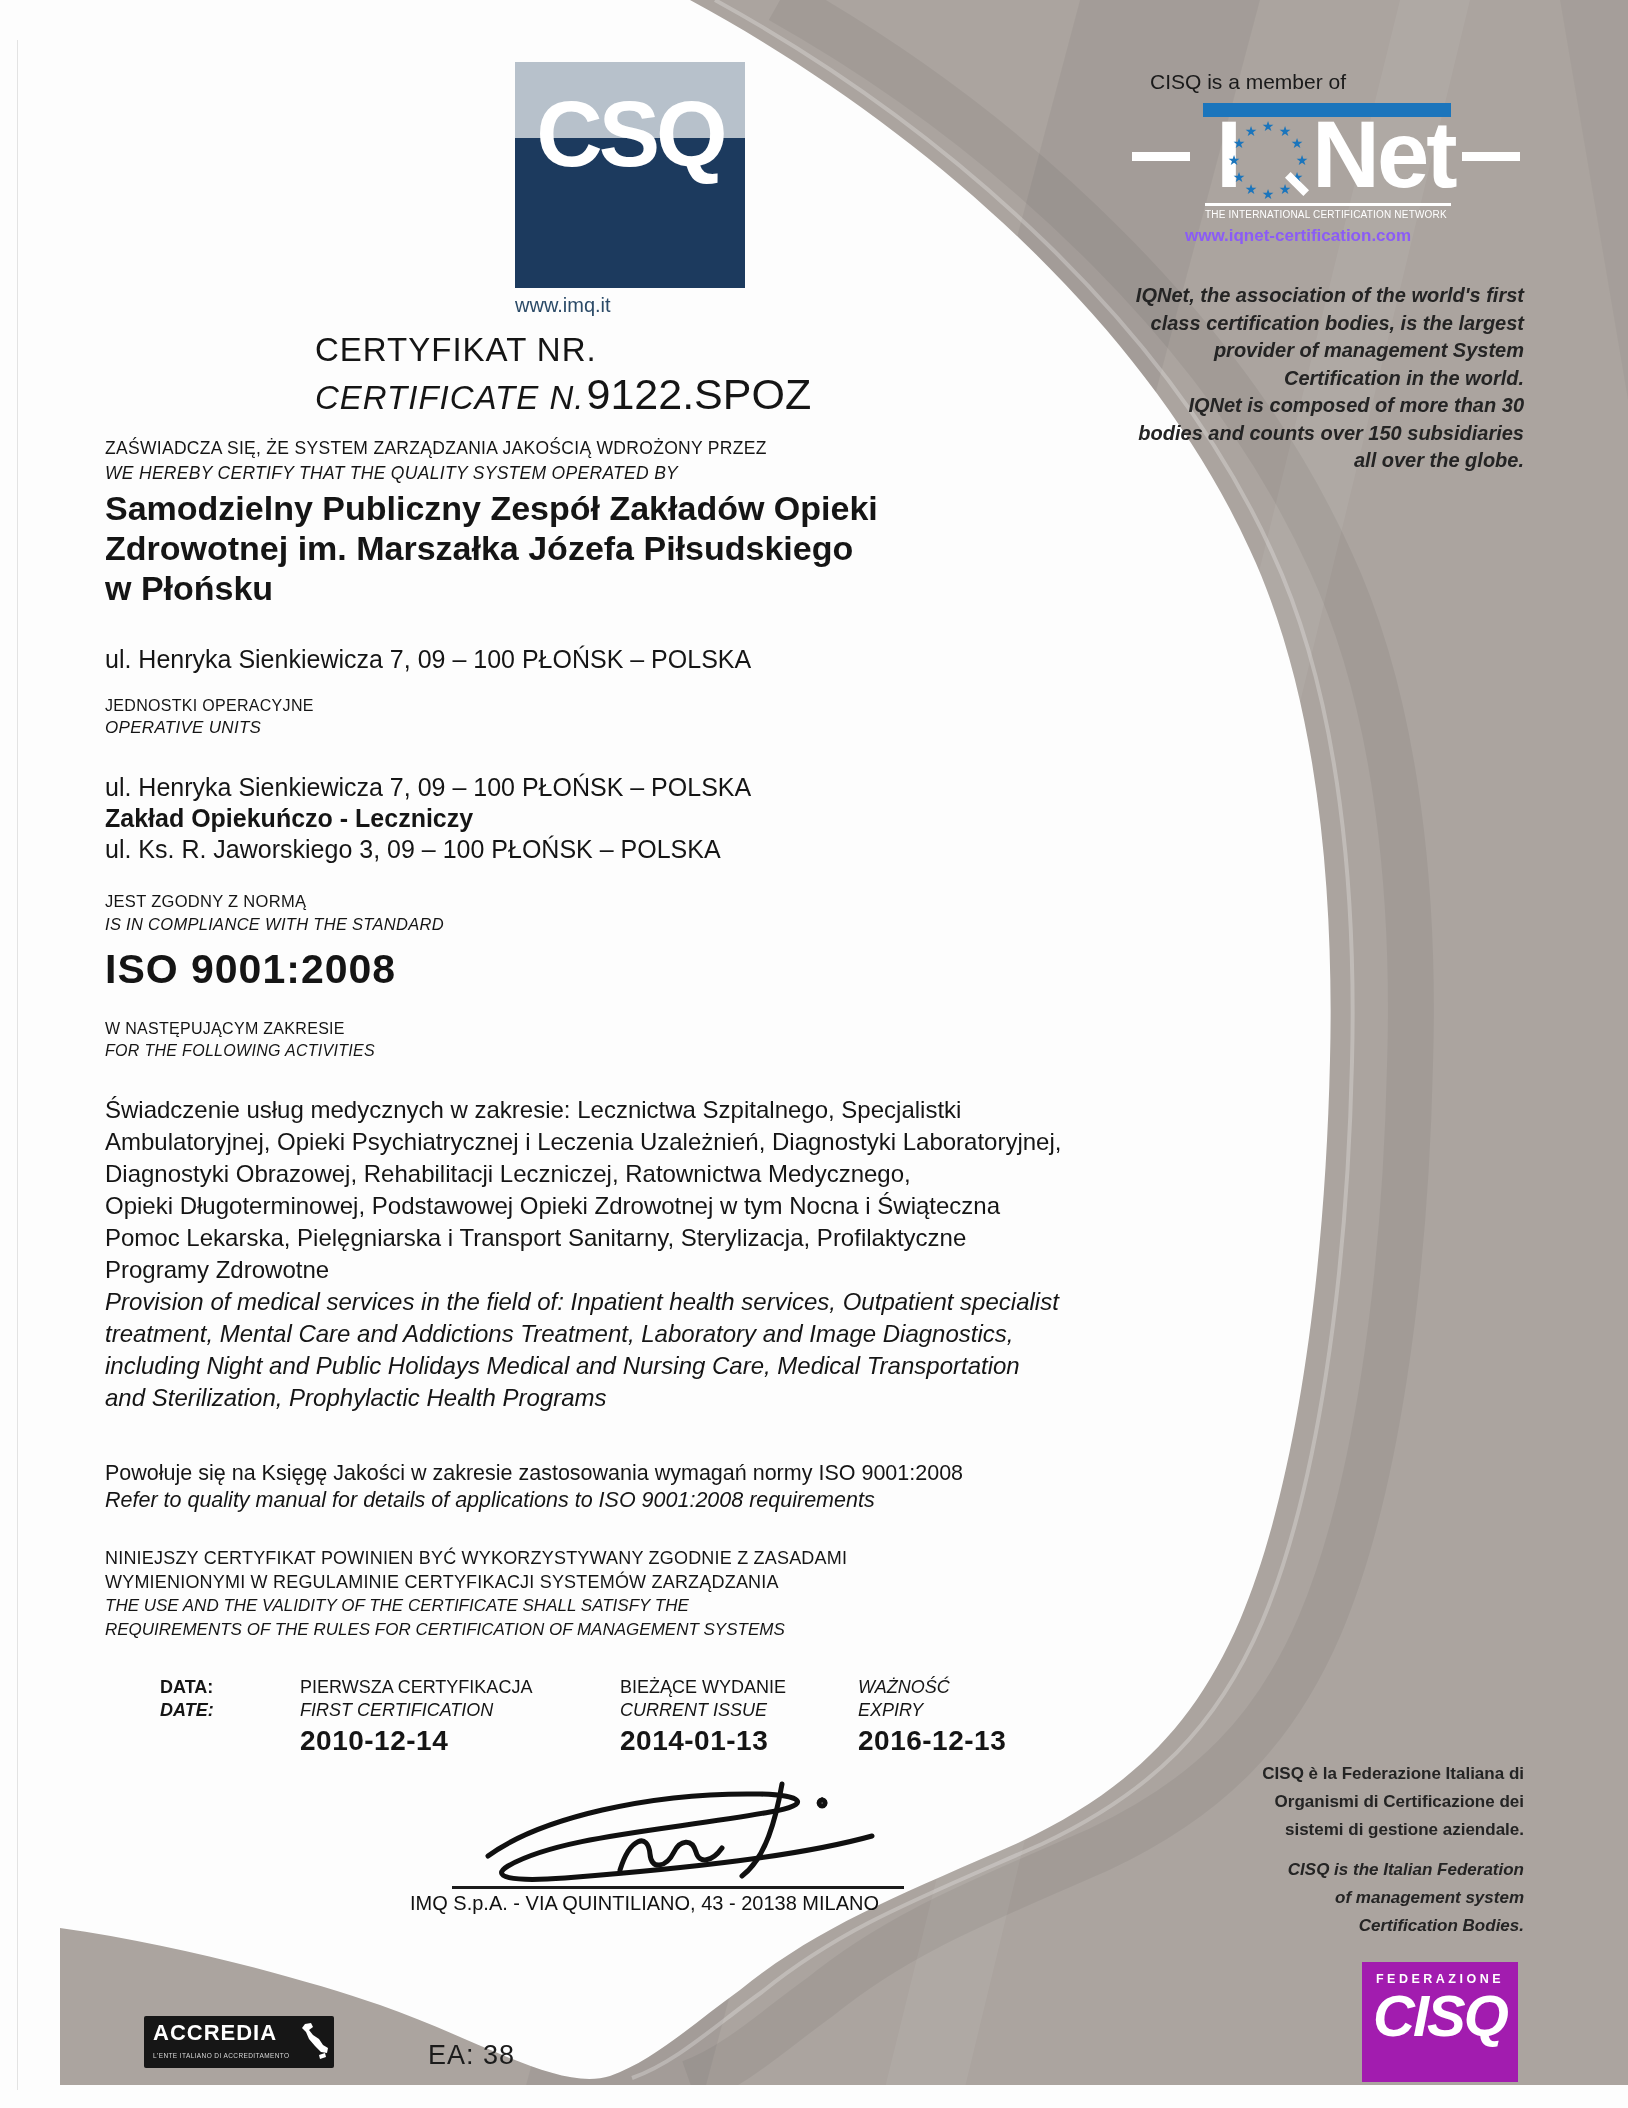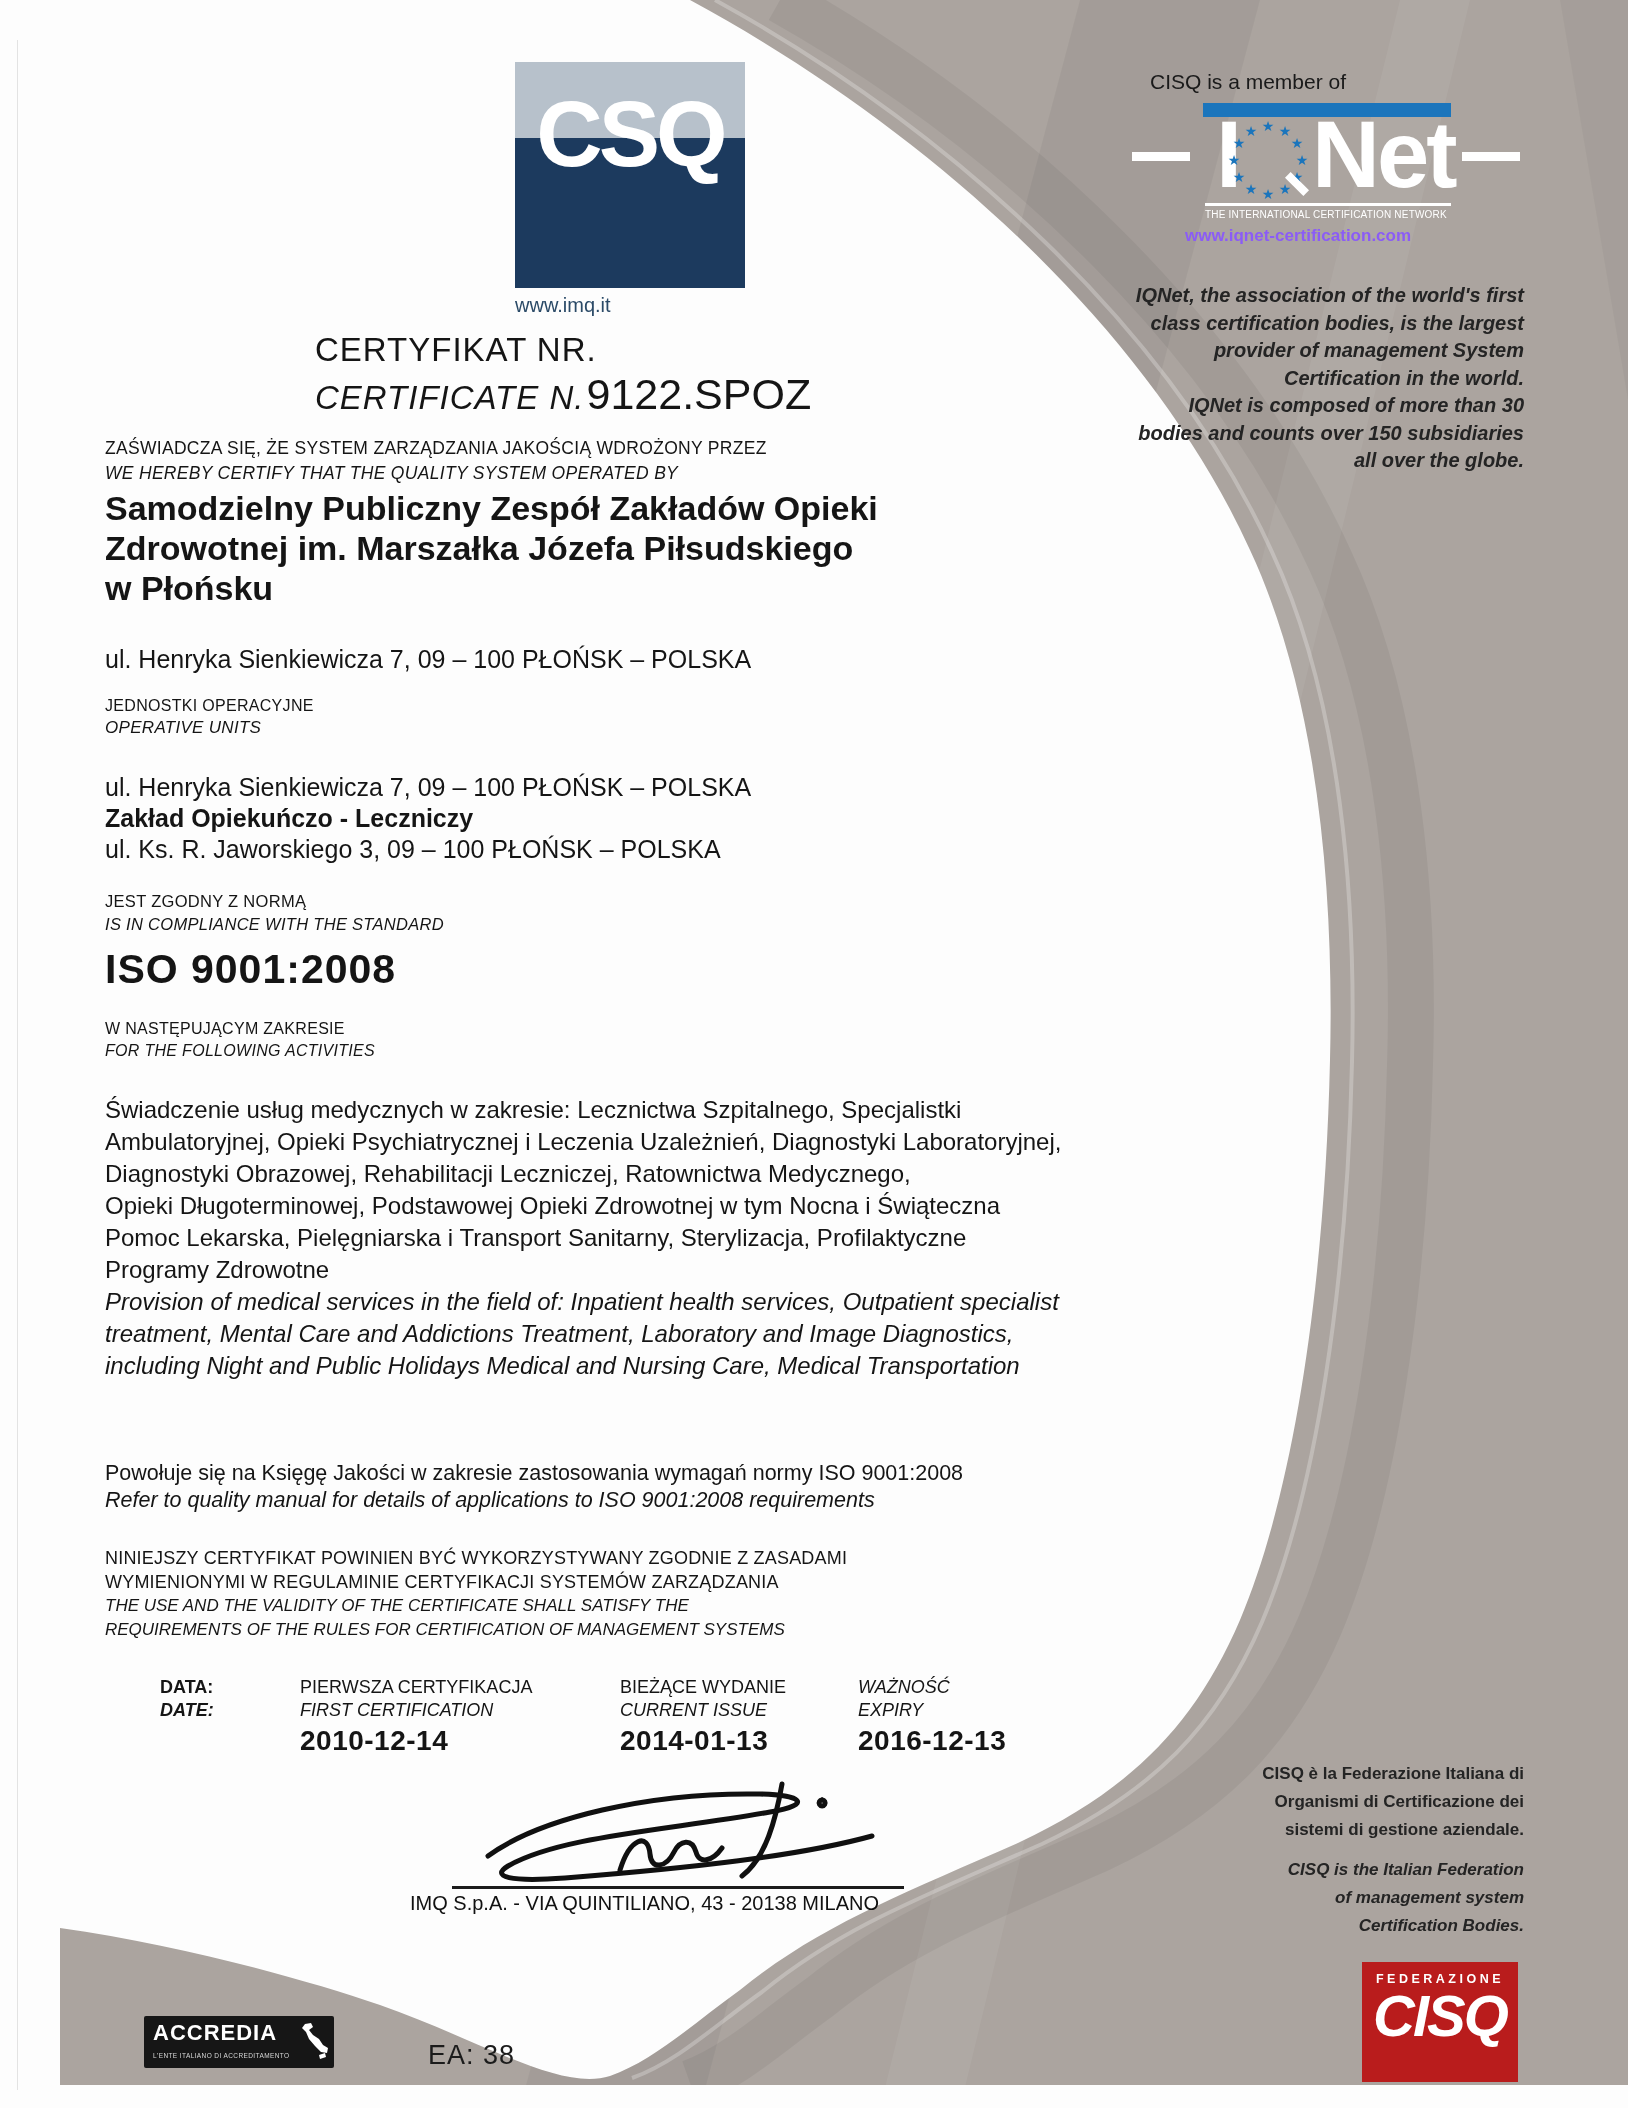--- a/index.html
+++ b/index.html
@@ -74,21 +74,21 @@
 
   
   .accredia{left:144px;top:2016px;width:190px;height:52px;background:#161616;border-radius:2px;}
   .accredia-name{position:absolute;left:9px;top:4px;font-size:22px;font-weight:bold;color:#fff;letter-spacing:1px;}
   .accredia-sub{position:absolute;left:9px;top:36px;font-size:6.5px;color:#d8d8d8;letter-spacing:.4px;}
   .accredia-italy{position:absolute;right:5px;top:7px;}
 
   .ea-code{left:428px;top:2040px;font-size:27px;color:#1b1b1b;letter-spacing:1px;}
 
   
-  .fed-cisq{left:1362px;top:1962px;width:156px;height:120px;background:#b91c1c;text-align:center;}
+  .fed-cisq{left:1362px;top:1962px;width:156px;height:120px;background:#a21caf;text-align:center;}
   .fed-label{margin-top:10px;font-size:12.5px;font-weight:bold;color:#fff;letter-spacing:3.5px;}
   .fed-name{margin-top:0px;font-size:58px;font-weight:bold;font-style:italic;color:#fff;line-height:60px;letter-spacing:-2px;}
 </style>
 </head>
 <body>
 
 <div class="page">
 
   <svg class="bg" width="1628" height="2108" viewBox="0 0 1628 2108">
     <defs>
@@ -207,20 +207,21 @@
     <div>Diagnostyki Obrazowej, Rehabilitacji Leczniczej, Ratownictwa Medycznego,</div>
     <div>Opieki Długoterminowej, Podstawowej Opieki Zdrowotnej w tym Nocna i Świąteczna</div>
     <div>Pomoc Lekarska, Pielęgniarska i Transport Sanitarny, Sterylizacja, Profilaktyczne</div>
     <div>Programy Zdrowotne</div>
   </div>
 
   <div class="abs ctr col scope-en">
     <div>Provision of medical services in the field of: Inpatient health services, Outpatient specialist</div>
     <div>treatment, Mental Care and Addictions Treatment, Laboratory and Image Diagnostics,</div>
     <div>including Night and Public Holidays Medical and Nursing Care, Medical Transportation</div>
+    <div>and Sterilization, Prophylactic Health Programs</div>
   </div>
 
   <div class="abs ctr col manual">
     <div>Powołuje się na Księgę Jakości w zakresie zastosowania wymagań normy ISO 9001:2008</div>
     <div class="it">Refer to quality manual for details of applications to ISO 9001:2008 requirements</div>
   </div>
 
   <div class="abs ctr col rules">
     <div class="pl">NINIEJSZY CERTYFIKAT POWINIEN BYĆ WYKORZYSTYWANY ZGODNIE Z ZASADAMI</div>
     <div class="pl">WYMIENIONYMI W REGULAMINIE CERTYFIKACJI SYSTEMÓW ZARZĄDZANIA</div>

